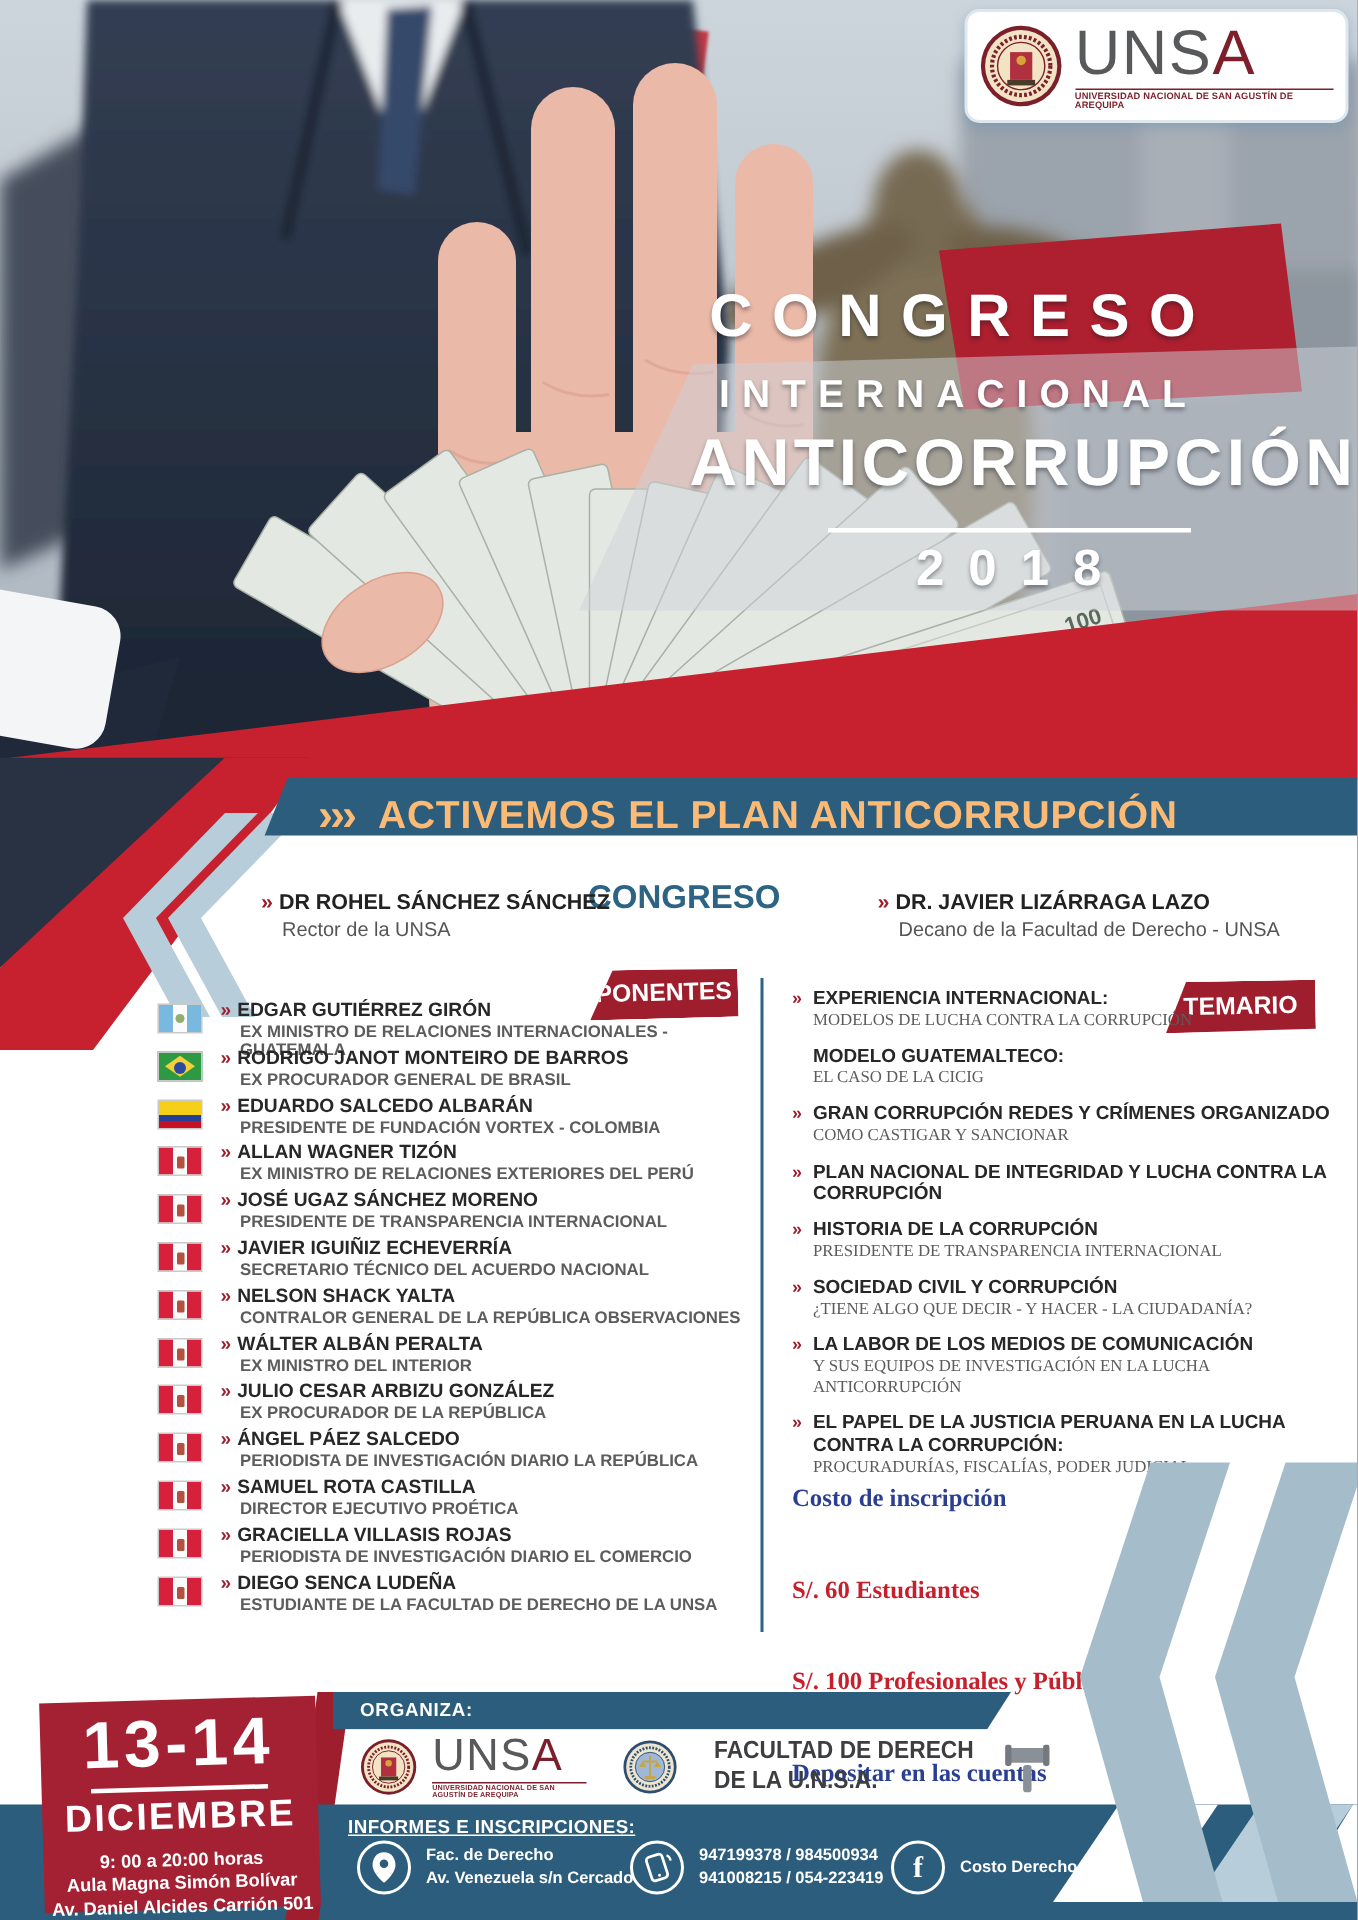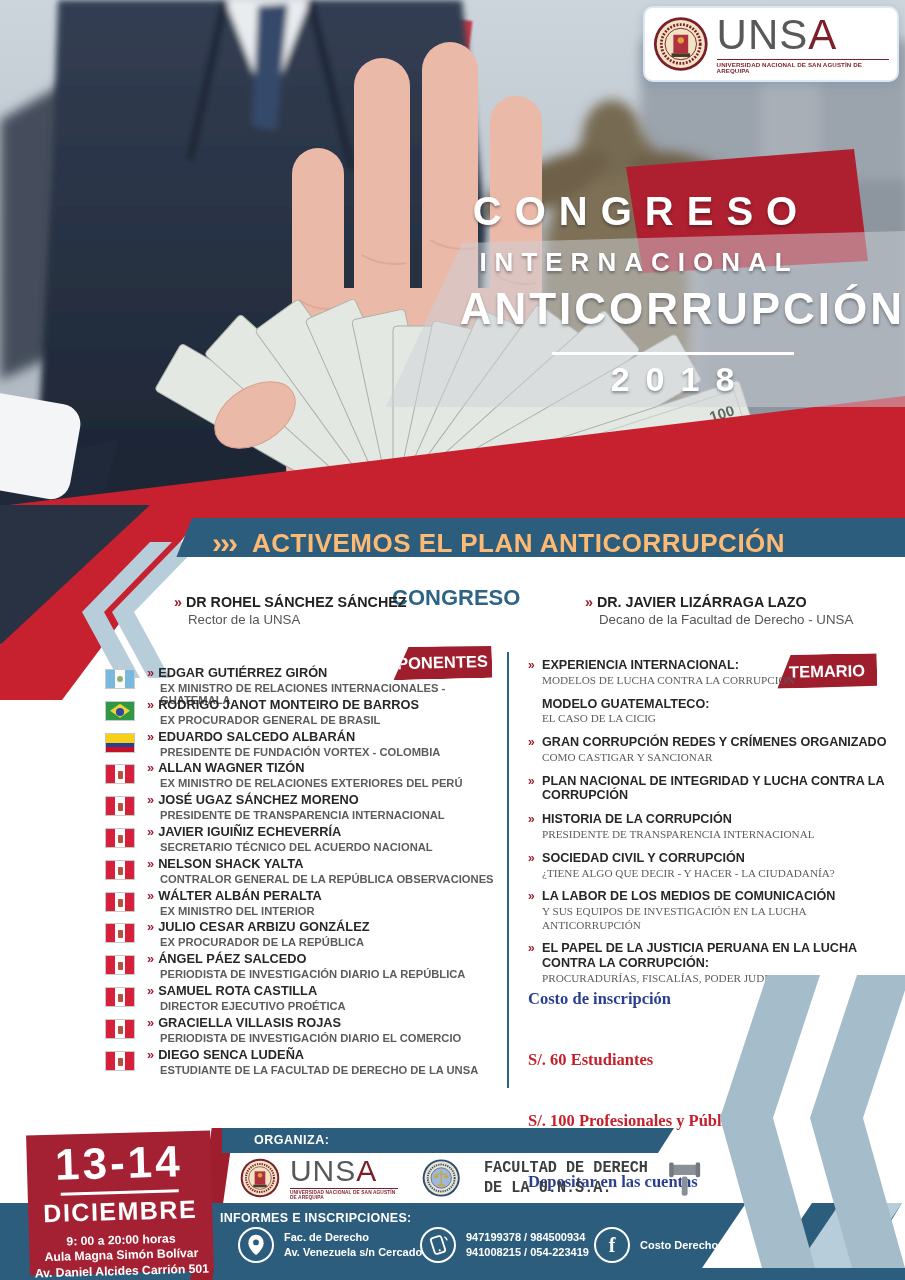--- a/index.html
+++ b/index.html
@@ -85,33 +85,33 @@
   .c-blue{color:#2b3f92;}
   .c-red{color:#c5202c;}
 
   .chev-right{position:absolute;left:0;top:0;z-index:26;pointer-events:none;}
 
   
   .red-sliver{position:absolute;left:201px;top:1128px;width:22px;height:152px;background:#9e1e2d;
               transform:skewX(-8deg);z-index:19;}
   .organiza-bar{position:absolute;left:222px;top:1128px;width:452px;height:25px;background:#2c5d7c;z-index:21;
                 clip-path:polygon(0 0,100% 0,calc(100% - 16px) 100%,0 100%);color:#fff;font-size:12.5px;
-                font-weight:bold;letter-spacing:.5px;line-height:25px;padding-left:32px;box-sizing:border-box;}
+                font-weight:bold;letter-spacing:.5px;line-height:25px;padding-left:18px;box-sizing:border-box;}
   .logos-row{position:absolute;left:222px;top:1150px;width:480px;height:56px;z-index:21;display:flex;
              align-items:center;gap:10px;padding-left:18px;box-sizing:border-box;}
   .wordmark-sm .big{font-size:30px;color:#58595b;font-weight:500;letter-spacing:1px;line-height:1;}
   .wordmark-sm .big .accent{color:#7c1f2b;}
   .wordmark-sm .tag{font-size:4.8px;font-weight:bold;color:#7c1f2b;border-top:1.2px solid #7c1f2b;
                     margin-top:2px;padding-top:1px;letter-spacing:.1px;}
-  .facultad{line-height:1.2;margin-left:14px;font-family:Liberation Mono, monospace;}
+  .facultad{line-height:1.2;margin-left:14px;}
   .facultad div{font-size:16.5px;font-weight:bold;color:#3d3e40;transform:scaleX(.92);transform-origin:left;white-space:nowrap;}
   .gavel{margin-left:-6px;}
 
   .informes-band{position:absolute;left:0;top:1203px;width:905px;height:65px;background:#2c5d7c;z-index:20;color:#fff;}
-  .informes-label{position:absolute;left:220px;top:8px;font-size:12.5px;font-weight:bold;letter-spacing:.3px;}
+  .informes-label{position:absolute;left:232px;top:8px;font-size:12.5px;font-weight:bold;letter-spacing:.3px;text-decoration:underline;}
   .contact{position:absolute;display:flex;align-items:center;gap:10px;}
   .icircle{width:36px;height:36px;border:2px solid #fff;border-radius:50%;display:flex;
            align-items:center;justify-content:center;flex:0 0 auto;box-sizing:border-box;}
   .c-lines{font-size:11px;font-weight:bold;line-height:1.35;}
   .fb-f{font-size:20px;font-weight:bold;font-family:"Liberation Serif",serif;}
 
   .bottom-strip{position:absolute;left:0;top:1268px;width:905px;height:12px;background:#2c5d7c;z-index:18;}
 
   .date-block{position:absolute;left:28px;top:1133px;width:184px;height:140px;background:#a42133;z-index:30;
               transform:rotate(-1.6deg);color:#fff;text-align:center;padding-top:8px;box-sizing:border-box;}

